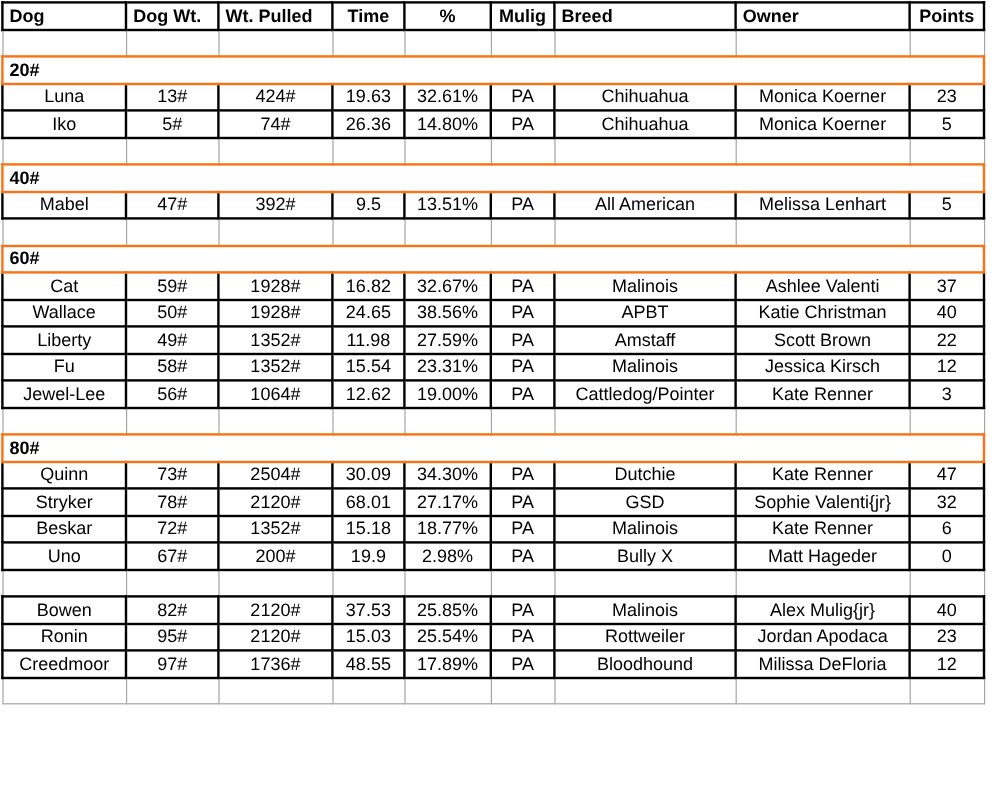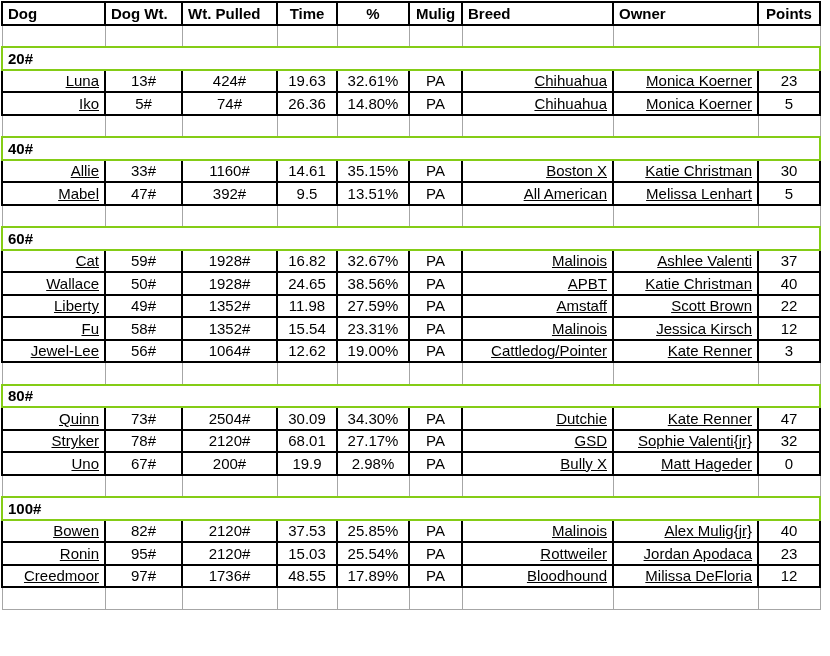--- a/index.html
+++ b/index.html
@@ -40,30 +40,30 @@
   th.ac { }
   
   tr.spacer td {
     border-left: 1px solid #a6a6a6;
     border-right: 1px solid #a6a6a6;
     border-top: 1px solid #a6a6a6;
     border-bottom: 1px solid #a6a6a6;
   }
   
   tr.section td {
-    border: 2px solid #84cc16;
+    border: 2px solid #f97316;
     font-weight: bold;
     text-align: left;
     margin-left: 36px;
   }
   
   tr.data td {
     border: 2px solid #000000;
   }
-  td.c-dog, td.c-breed, td.c-owner { text-align: right; text-decoration: underline; }
+  td.c-dog, td.c-breed, td.c-owner { text-align: center; }
   td.c-dog_wt, td.c-wt_pulled, td.c-time, td.c-pct, td.c-state, td.c-points { text-align: center; }
 </style>
 </head>
 <body>
 
 <div class="sheet">
   <table class="results">
     <colgroup>
       <col style="width:103px">
       <col style="width:77px">
@@ -133,31 +133,20 @@
           <td></td>
           <td></td>
           <td></td>
           <td></td>
           <td></td>
         </tr>
         <tr class="section">
           <td colspan="9">40#</td>
         </tr>
         <tr class="data">
-          <td class="c-dog">Allie</td>
-          <td class="c-dog_wt">33#</td>
-          <td class="c-wt_pulled">1160#</td>
-          <td class="c-time">14.61</td>
-          <td class="c-pct">35.15%</td>
-          <td class="c-state">PA</td>
-          <td class="c-breed">Boston X</td>
-          <td class="c-owner">Katie Christman</td>
-          <td class="c-points">30</td>
-        </tr>
-        <tr class="data">
           <td class="c-dog">Mabel</td>
           <td class="c-dog_wt">47#</td>
           <td class="c-wt_pulled">392#</td>
           <td class="c-time">9.5</td>
           <td class="c-pct">13.51%</td>
           <td class="c-state">PA</td>
           <td class="c-breed">All American</td>
           <td class="c-owner">Melissa Lenhart</td>
           <td class="c-points">5</td>
         </tr>
@@ -260,20 +249,31 @@
           <td class="c-dog_wt">78#</td>
           <td class="c-wt_pulled">2120#</td>
           <td class="c-time">68.01</td>
           <td class="c-pct">27.17%</td>
           <td class="c-state">PA</td>
           <td class="c-breed">GSD</td>
           <td class="c-owner">Sophie Valenti{jr}</td>
           <td class="c-points">32</td>
         </tr>
         <tr class="data">
+          <td class="c-dog">Beskar</td>
+          <td class="c-dog_wt">72#</td>
+          <td class="c-wt_pulled">1352#</td>
+          <td class="c-time">15.18</td>
+          <td class="c-pct">18.77%</td>
+          <td class="c-state">PA</td>
+          <td class="c-breed">Malinois</td>
+          <td class="c-owner">Kate Renner</td>
+          <td class="c-points">6</td>
+        </tr>
+        <tr class="data">
           <td class="c-dog">Uno</td>
           <td class="c-dog_wt">67#</td>
           <td class="c-wt_pulled">200#</td>
           <td class="c-time">19.9</td>
           <td class="c-pct">2.98%</td>
           <td class="c-state">PA</td>
           <td class="c-breed">Bully X</td>
           <td class="c-owner">Matt Hageder</td>
           <td class="c-points">0</td>
         </tr>
@@ -281,23 +281,20 @@
           <td></td>
           <td></td>
           <td></td>
           <td></td>
           <td></td>
           <td></td>
           <td></td>
           <td></td>
           <td></td>
         </tr>
-        <tr class="section">
-          <td colspan="9">100#</td>
-        </tr>
         <tr class="data">
           <td class="c-dog">Bowen</td>
           <td class="c-dog_wt">82#</td>
           <td class="c-wt_pulled">2120#</td>
           <td class="c-time">37.53</td>
           <td class="c-pct">25.85%</td>
           <td class="c-state">PA</td>
           <td class="c-breed">Malinois</td>
           <td class="c-owner">Alex Mulig{jr}</td>
           <td class="c-points">40</td>

